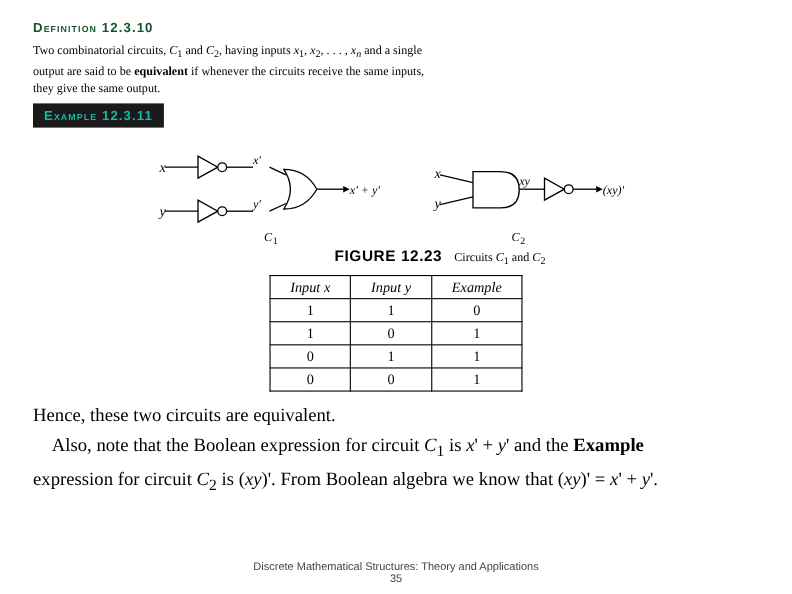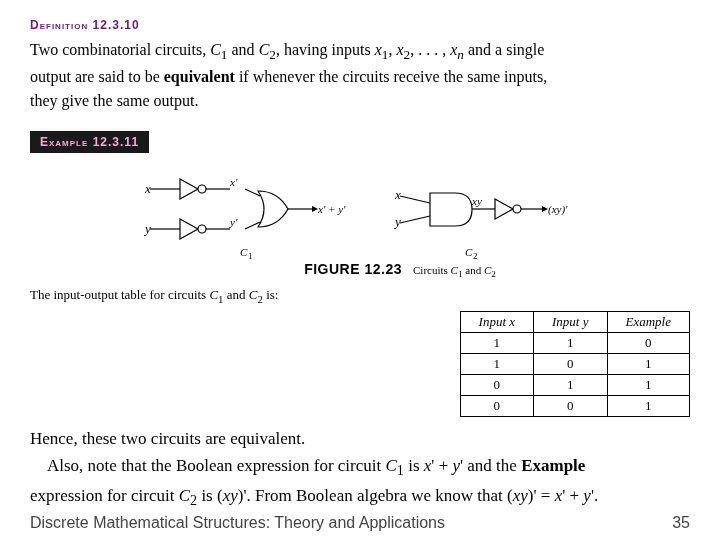--- a/index.html
+++ b/index.html
@@ -16,31 +16,31 @@
     .page {
       padding: 18px 30px 10px 30px;
     }
     .definition-title {
       font-family: Arial, sans-serif;
       font-size: 12px;
       font-variant: small-caps;
       font-weight: bold;
       letter-spacing: 1px;
       margin-bottom: 6px;
-      color: #701a75;
+      color: #14532d;
     }
     .definition-text {
-      font-size: 16px;
+      font-size: 11px;
       line-height: 1.5;
-      margin-bottom: 18px;
+      margin-bottom: 4px;
     }
     .example-box {
       display: inline-block;
       background: #1a1a1a;
-      color: #f9a8d4;
+      color: #14b8a6;
       font-family: Arial, sans-serif;
       font-size: 12px;
       font-variant: small-caps;
       font-weight: bold;
       letter-spacing: 1px;
       padding: 4px 10px;
       margin-bottom: 8px;
     }
     .figure-caption {
       text-align: center;
@@ -54,21 +54,21 @@
       font-weight: bold;
       text-transform: uppercase;
       letter-spacing: 0.5px;
     }
     .io-table-text {
       font-size: 13px;
       margin-bottom: 6px;
     }
     .io-table-wrap {
       display: flex;
-      justify-content: flex-end;
+      justify-content: center;
       margin-bottom: 8px;
     }
     table.io-table {
       border-collapse: collapse;
       font-size: 13px;
     }
     table.io-table th {
       border: 1px solid #000;
       padding: 2px 18px;
       font-weight: normal;
@@ -90,23 +90,24 @@
     }
     .footer {
       position: absolute;
       bottom: 8px;
       left: 0;
       right: 0;
       display: flex;
       justify-content: space-between;
       align-items: center;
       padding: 0 30px;
-      font-size: 16px;
+      font-size: 10px;
       font-family: Arial, sans-serif;
       color: #444;
+      flex-direction: column;
     }
     
     .circuits-container {
       display: flex;
       align-items: center;
       justify-content: center;
       gap: 20px;
       margin-left: 10px;
     }
     
@@ -196,23 +197,20 @@
     </svg>
   </div>
 
   
   <div class="figure-caption">
     <span class="fig-label">Figure 12.23</span>
     &nbsp;&nbsp; Circuits <span class="math">C</span><sub>1</sub> and <span class="math">C</span><sub>2</sub>
   </div>
 
   
-  <div class="io-table-text">
-    The input-output table for circuits <span class="math">C</span><sub>1</sub> and <span class="math">C</span><sub>2</sub> is:
-  </div>
 
   
   <div class="io-table-wrap">
     <table class="io-table">
       <thead>
         <tr>
           <th>Input <span class="var math">x</span></th>
           <th>Input <span class="var math">y</span></th>
           <th>Example</th>
         </tr>

